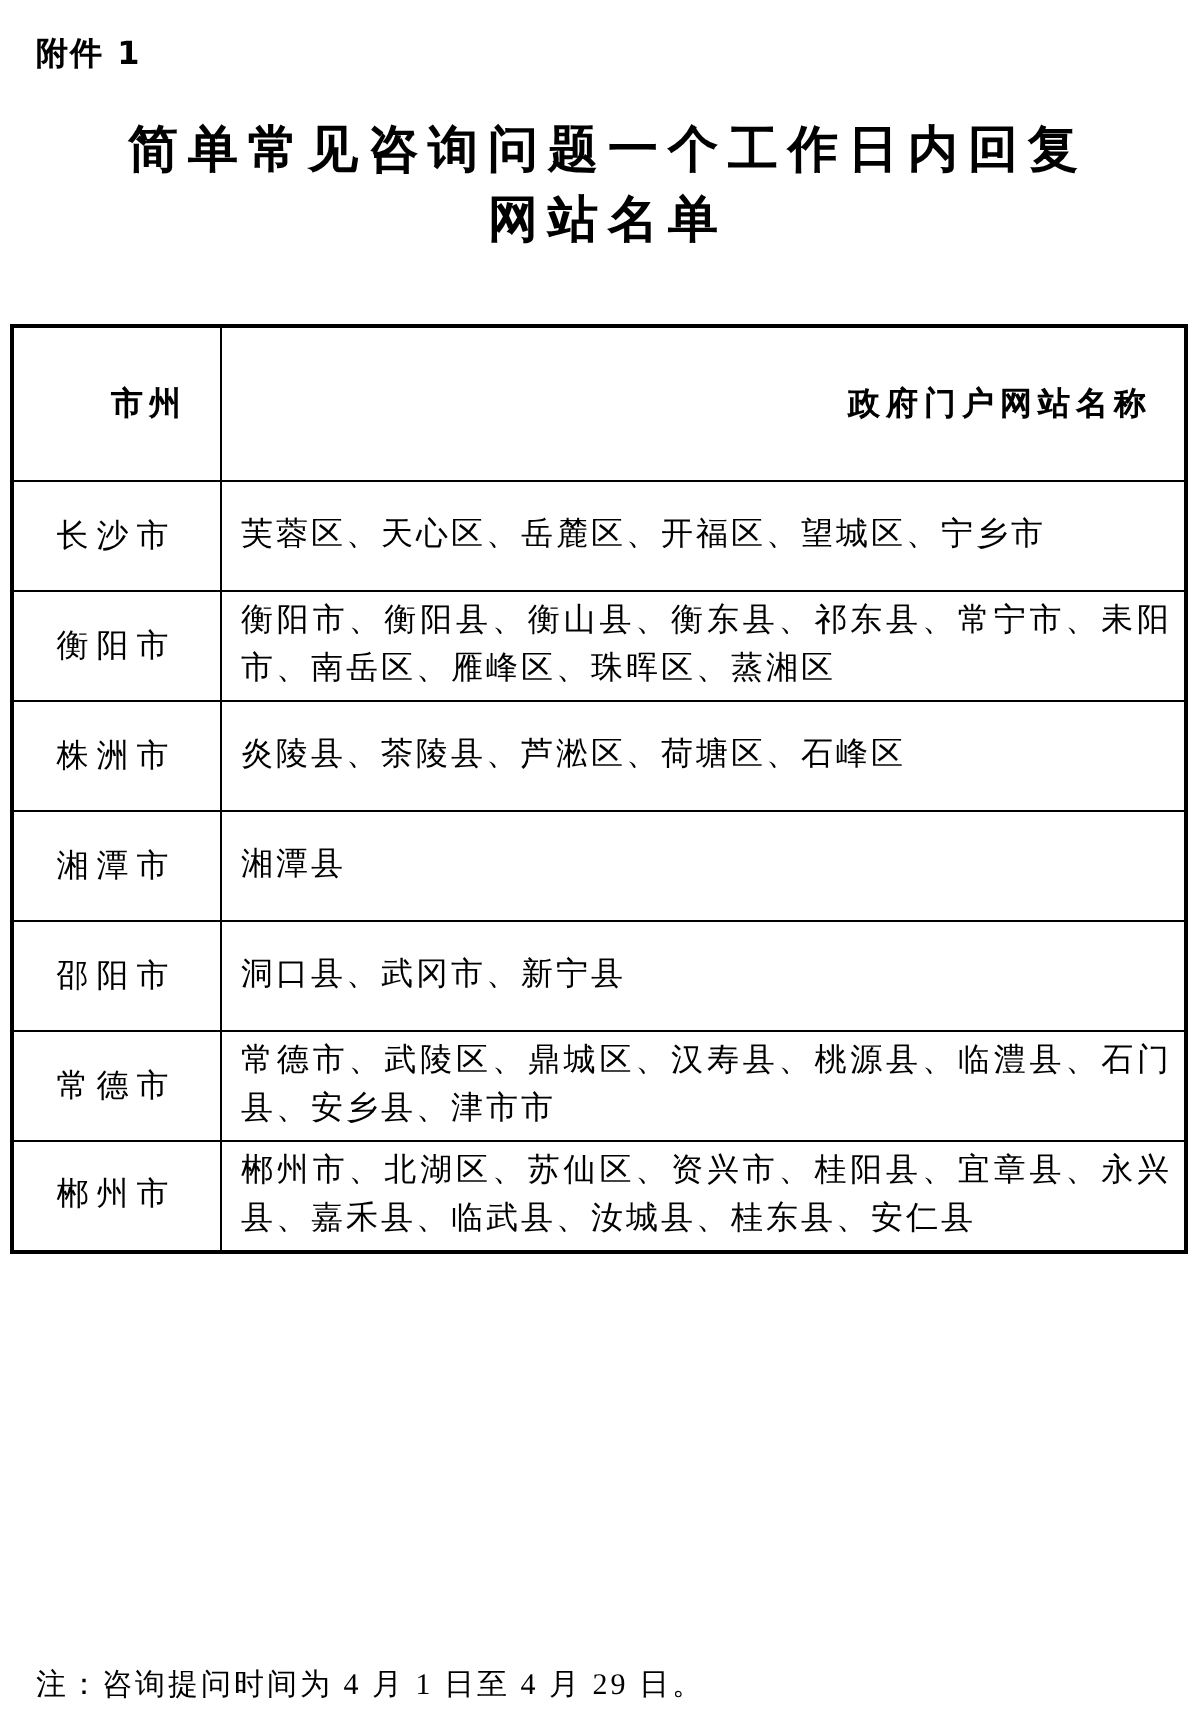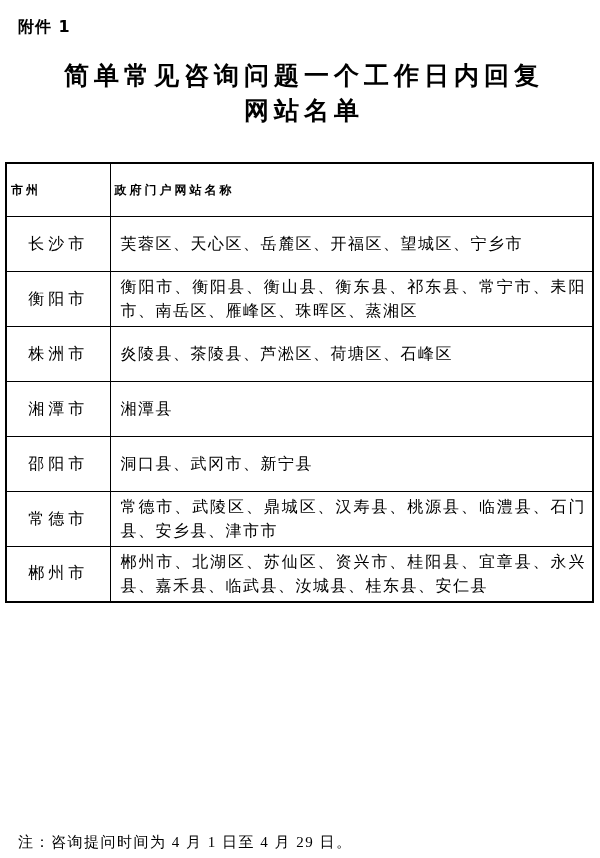--- a/index.html
+++ b/index.html
@@ -41,24 +41,24 @@
     border: 2px solid #000;
   }
   .site-table th, .site-table td {
     border: 1px solid #000;
     vertical-align: middle;
   }
   .site-table th {
     height: 44px;
     font-family: "DejaVu Sans", sans-serif;
     font-weight: bold;
-    font-size: 12px;
+    font-size: 16px;
     letter-spacing: 3px;
-    text-align: left;
-    padding: 4px;
+    text-align: right;
+    padding: 16px;
   }
   .site-table col.c-region { width: 104px; }
   .site-table tr.data-row { height: 55px; }
   td.region-cell {
     text-align: center;
     font-size: 16px;
     letter-spacing: 4px;
     padding: 0 2px;
   }
   td.sites-cell {

